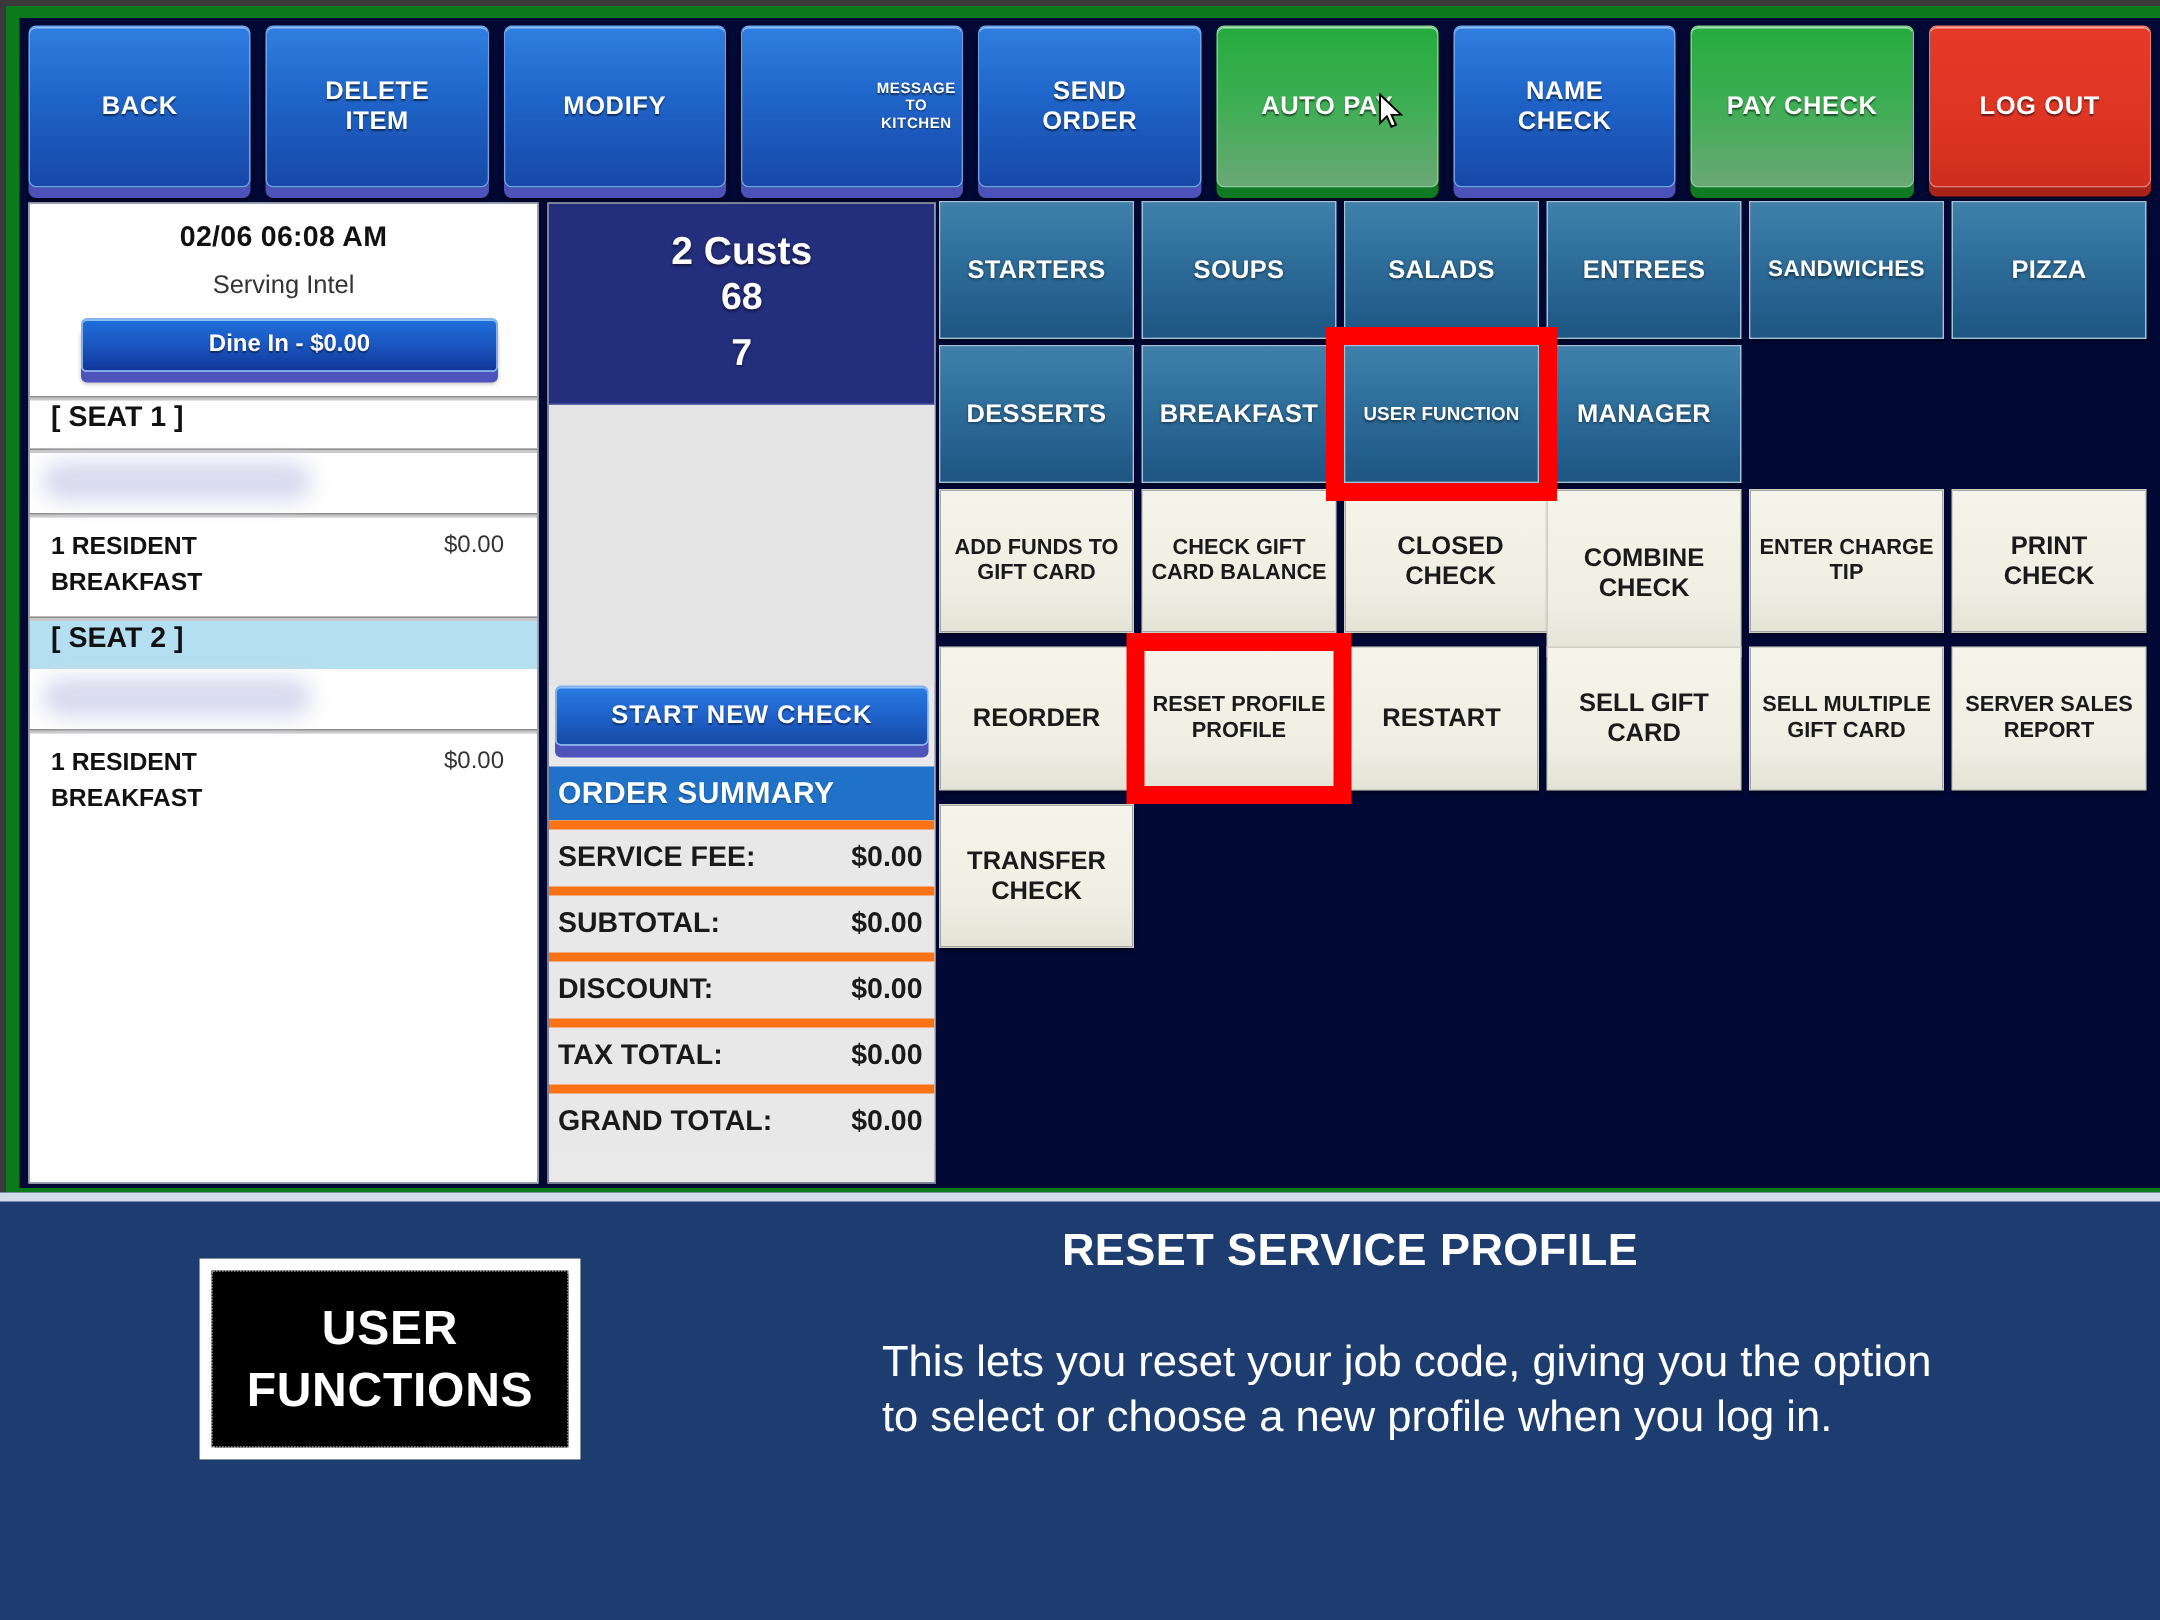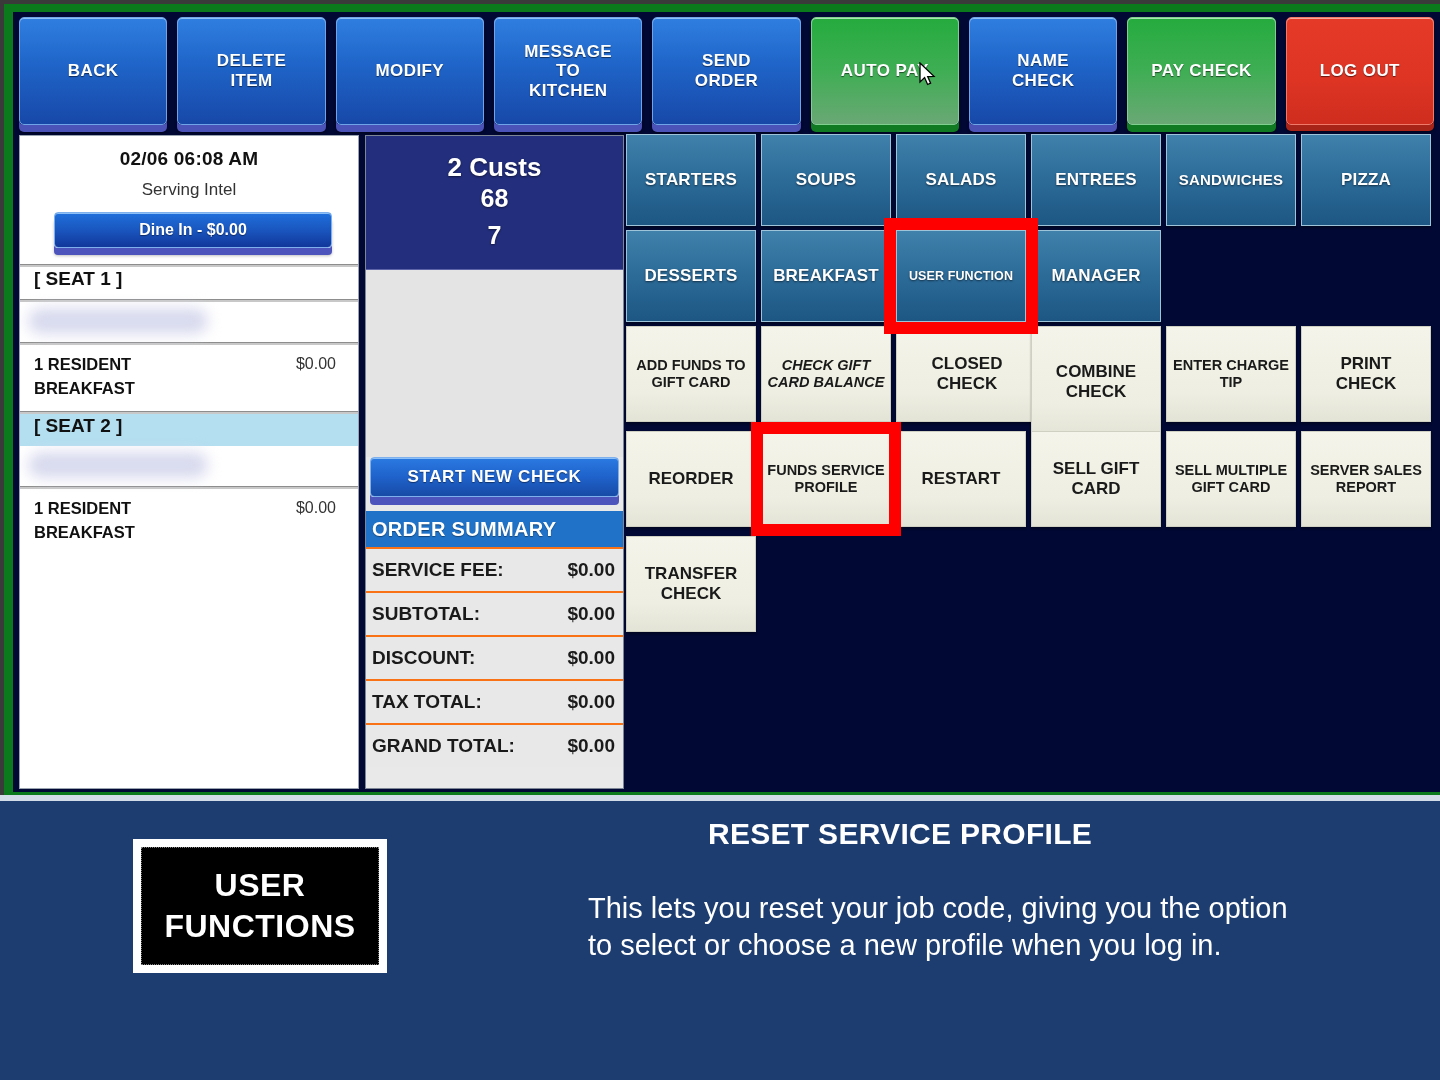--- a/index.html
+++ b/index.html
@@ -63,21 +63,21 @@
   .tbtn.green {
     background: linear-gradient(180deg,#25ab3e 0%, #3fae54 50%, #6aa875 100%);
     border: 1px solid #7fd08e;
     box-shadow: inset 0 1px 0 #a9e3b3, 0 7px 0 #0f7a22, 0 8px 3px rgba(0,0,0,.5);
   }
   .tbtn.red {
     background: linear-gradient(180deg,#e63a28 0%, #dd3424 60%, #cf2d1e 100%);
     border: 1px solid #f0796a;
     box-shadow: inset 0 1px 0 #f8a79c, 0 6px 0 #a82418, 0 7px 3px rgba(0,0,0,.5);
   }
-  .tbtn.small { font-size: 17px; }
+  .tbtn.small { font-size: 10px; justify-content: flex-end; }
 
   
   #cursor {
     position: absolute; left: 906px; top: 50px;
     width: 18px; height: 26px; z-index: 40; pointer-events: none;
   }
 
   
   #main {
     position: absolute; left: 0; top: 120px;
@@ -163,21 +163,21 @@
   }
   #order-summary-hdr {
     margin-top: 14px; height: 36px; background: #1f72c8;
     color: #fff; font-weight: bold; font-size: 20px;
     display: flex; align-items: center; padding-left: 6px;
     letter-spacing: .3px;
     text-shadow: 0 1px 1px rgba(0,0,0,.4);
   }
   .sum-row {
     height: 44px; background: #e8e8e8;
-    border-top: 2px solid #f97316;
+    border-top: 6px solid #f97316;
     display: flex; align-items: center; justify-content: space-between;
     padding: 0 8px 0 6px;
     font-weight: bold; font-size: 19px; color: #1a1a1a;
   }
 
   
   #grid {
     position: absolute; left: 613px; top: 2px;
     width: 812px; height: 656px;
   }
@@ -396,21 +396,21 @@
             <div class="gbtn cat" style="left:405px;top:96px; width:130px; height:92px;">
                 <span class="lbl">MANAGER</span>
               </div>
 
             <div class="red-hl" style="left:258px; top:84px; width:154px; height:116px;"></div>
 
             <div class="gbtn fn sm" style="left:0px;  top:192px; width:130px; height:96px;">
                 <span class="lbl">ADD FUNDS TO
 GIFT CARD</span>
               </div>
-            <div class="gbtn fn sm" style="left:135px;top:192px; width:130px; height:96px;font-style:italic;">
+            <div class="gbtn fn sm" style="left:135px;top:192px; width:130px; height:96px;">
                 <span class="lbl">CHECK GIFT
 CARD BALANCE</span>
               </div>
             <div class="gbtn fn" style="left:270px;top:192px; width:142px; height:96px;">
                 <span class="lbl">CLOSED
 CHECK</span>
               </div>
             <div class="gbtn fn" style="left:405px;top:192px; width:130px; height:112px;">
                 <span class="lbl">COMBINE
 CHECK</span>
@@ -421,21 +421,21 @@
               </div>
             <div class="gbtn fn" style="left:675px;top:192px; width:130px; height:96px;">
                 <span class="lbl">PRINT
 CHECK</span>
               </div>
 
             <div class="gbtn fn" style="left:0px;  top:297px; width:130px; height:96px;">
                 <span class="lbl">REORDER</span>
               </div>
             <div class="gbtn fn sm" style="left:135px;top:297px; width:130px; height:96px;">
-                <span class="lbl">FUNDS SERVICE
+                <span class="lbl">RESET PROFILE
 PROFILE</span>
               </div>
             <div class="gbtn fn" style="left:270px;top:297px; width:130px; height:96px;">
                 <span class="lbl">RESTART</span>
               </div>
             <div class="gbtn fn" style="left:405px;top:297px; width:130px; height:96px;">
                 <span class="lbl">SELL GIFT
 CARD</span>
               </div>
             <div class="gbtn fn sm" style="left:540px;top:297px; width:130px; height:96px;">

